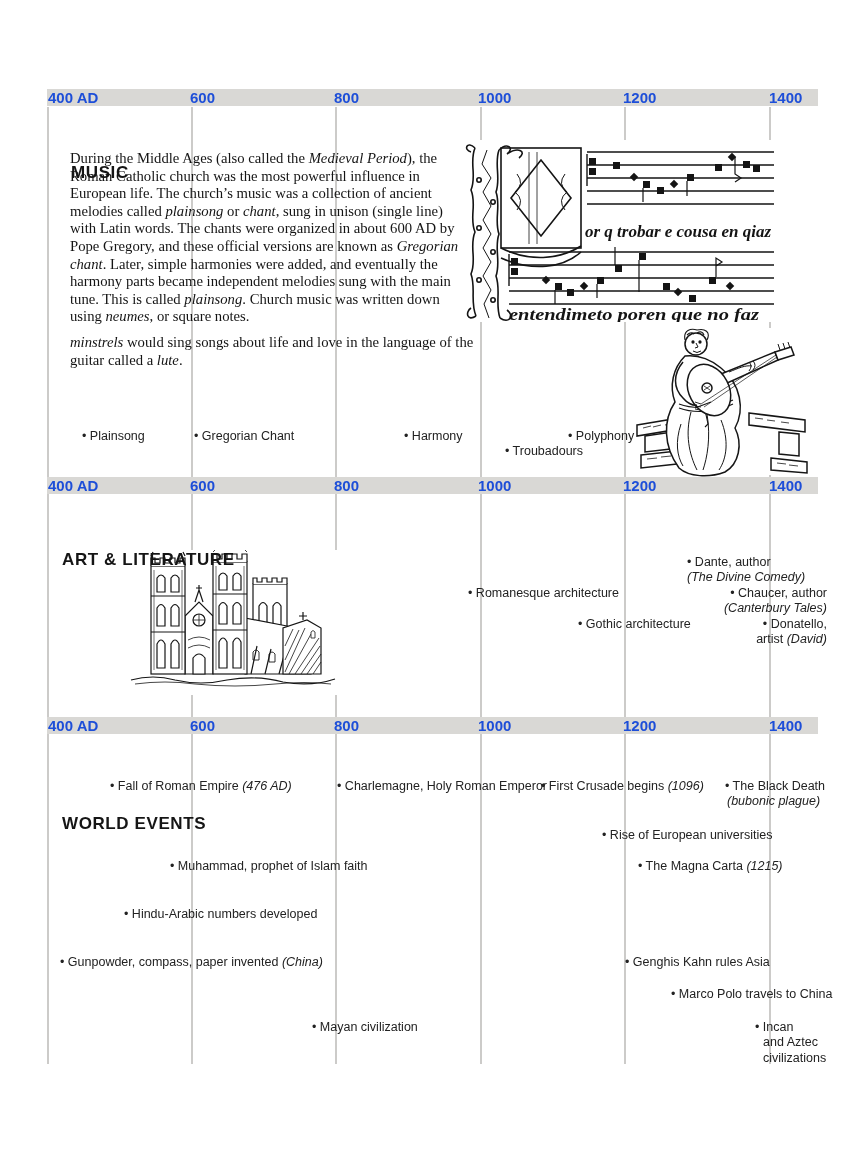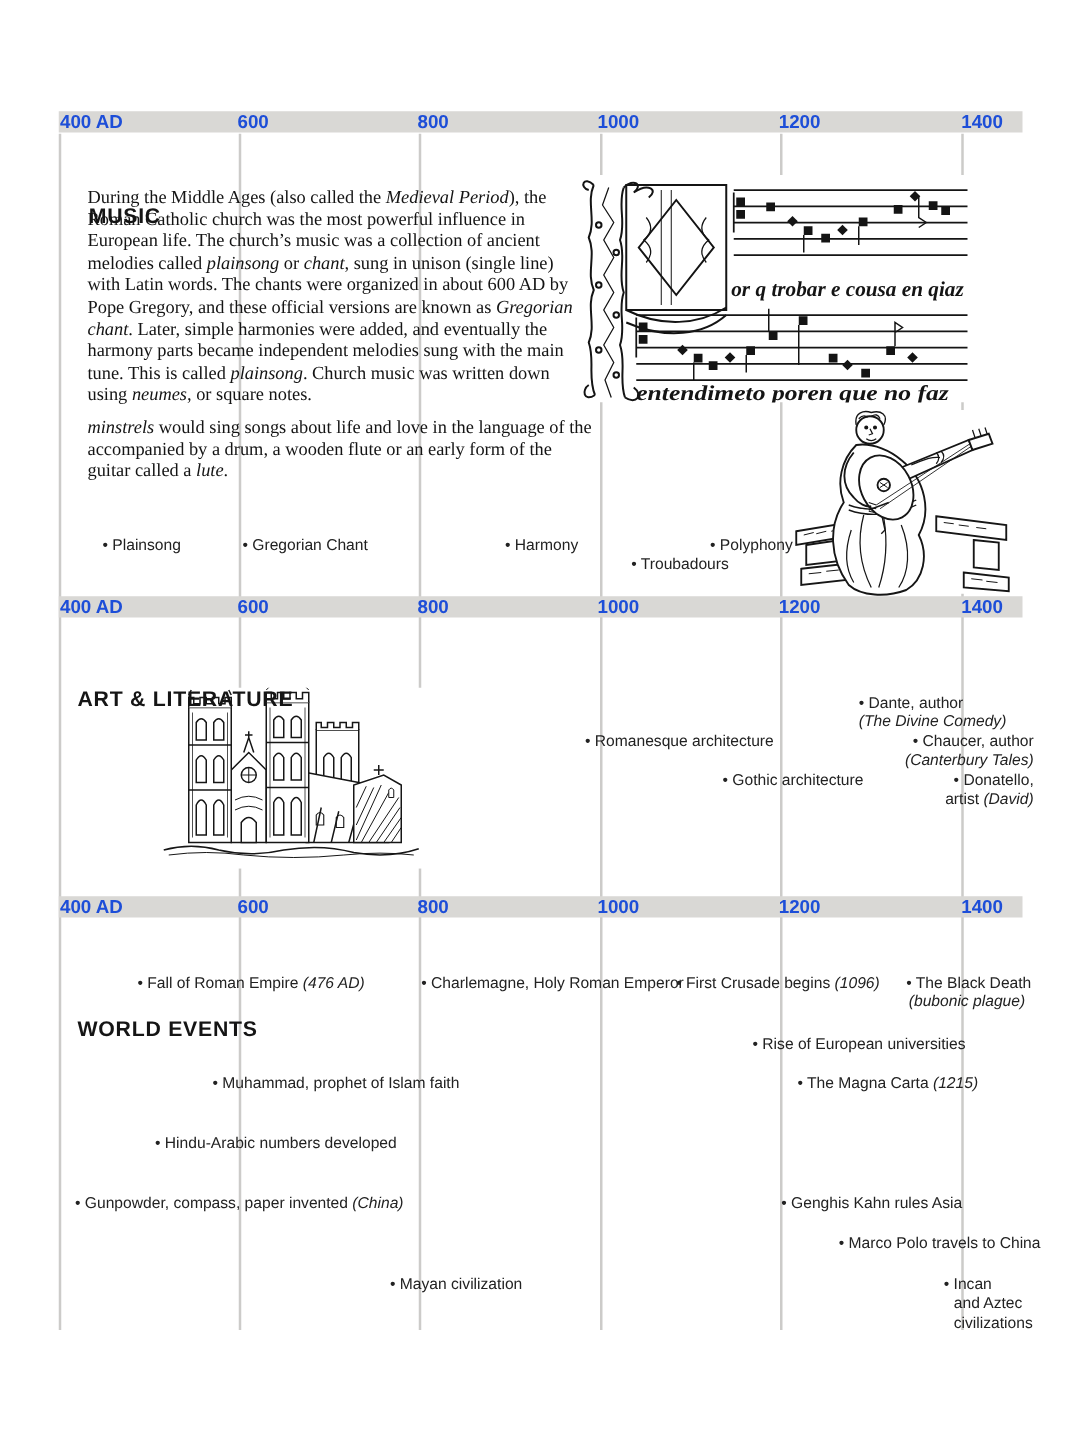--- a/index.html
+++ b/index.html
@@ -69,21 +69,20 @@
     <div class="pl"><span>melodies called </span><span class="it">plainsong</span><span> or </span><span class="it">chant</span><span>, sung in unison (single line)</span></div>
     <div class="pl"><span>with Latin words. The chants were organized in about 600 AD by</span></div>
     <div class="pl"><span>Pope Gregory, and these official versions are known as </span><span class="it">Gregorian</span></div>
     <div class="pl"><span class="it">chant</span><span>. Later, simple harmonies were added, and eventually the</span></div>
     <div class="pl"><span>harmony parts became independent melodies sung with the main</span></div>
     <div class="pl"><span>tune. This is called </span><span class="it">plainsong</span><span>. Church music was written down</span></div>
     <div class="pl"><span>using </span><span class="it">neumes</span><span>, or square notes.</span></div>
   </div>
   <div class="para" style="left:70px;top:334px">
     <div class="pl"><span class="it">minstrels</span><span> would sing songs about life and love in the language of the</span></div>
-    <div class="pl"><span>accompanied by a drum, a wooden flute or an early form of the</span></div>
     <div class="pl"><span>guitar called a </span><span class="it">lute</span><span>.</span></div>
   </div>
 
   <svg class="illus" style="left:463px;top:140px" width="312" height="182" viewBox="0 0 312 182">
     <rect x="0" y="0" width="312" height="182" fill="#fff"></rect>
 
     <g stroke="#141414" fill="none" stroke-width="1.6">
       <path d="M12,8 C6,22 14,36 8,50 C14,64 6,78 12,92 C6,106 14,120 8,134 C13,148 7,162 13,176"></path>
       <path d="M36,10 C31,24 38,38 33,52 C38,66 31,80 36,94 C31,108 38,122 33,136 C38,150 32,164 37,178"></path>
       <path d="M24,10 L19,24 L28,38 L20,52 L28,66 L20,80 L28,94 L20,108 L28,122 L20,136 L28,150 L21,164 L26,178" stroke-width="1"></path>

